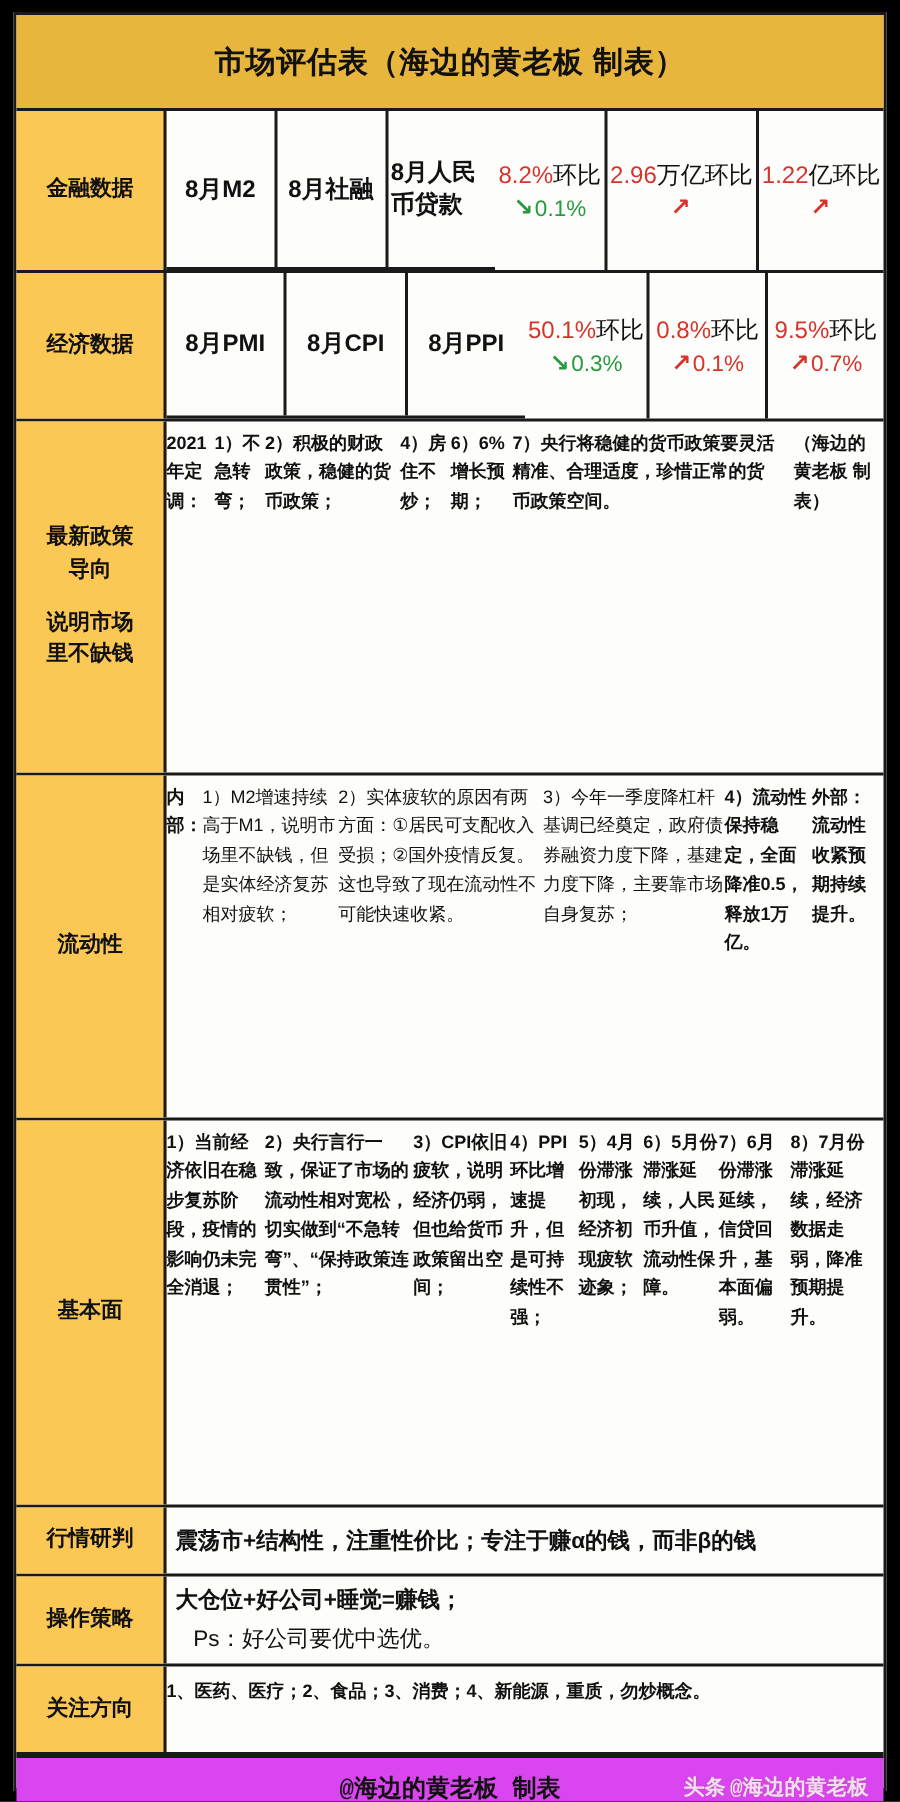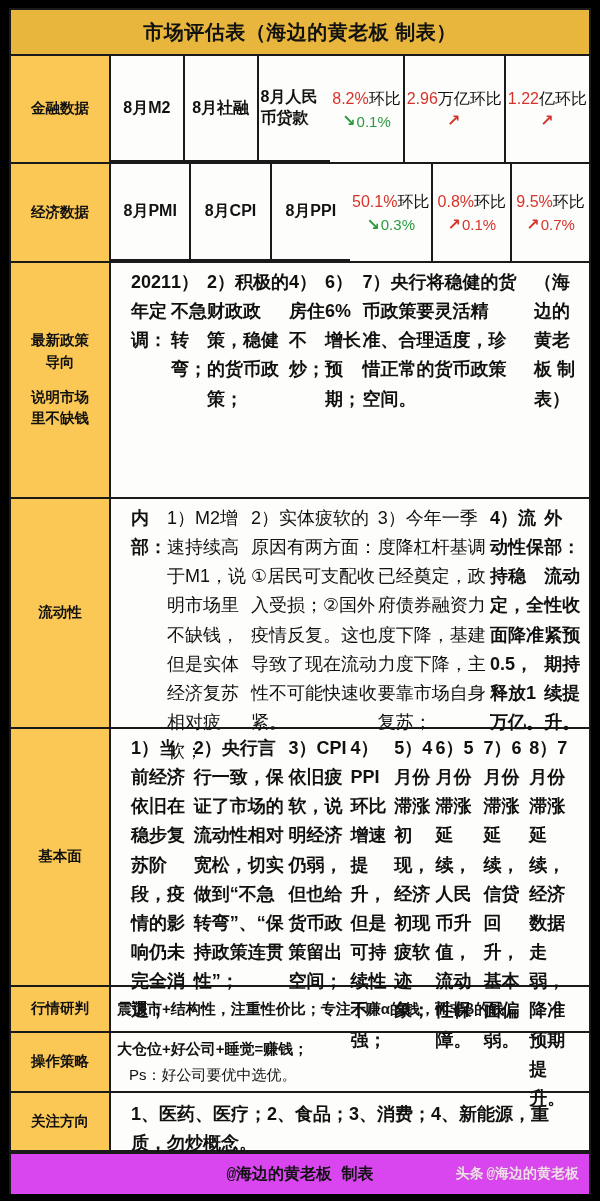--- a/index.html
+++ b/index.html
@@ -24,21 +24,21 @@
     height: 1186px;
     background: #fdfdfb;
     border: 2px solid #1a1a1a;
     display: flex;
     flex-direction: column;
   }
   
   .title-bar {
     background: #e8b63c;
     border-bottom: 2px solid #1a1a1a;
-    height: 46px;
+    height: 64px;
     display: flex;
     align-items: center;
     justify-content: center;
     flex: none;
   }
   .title-bar .t {
     font-size: 20px;
     font-weight: bold;
     color: #111;
     letter-spacing: 0.5px;
@@ -103,22 +103,22 @@
     display: flex;
     align-items: center;
     gap: 1px;
   }
   .v2.up { color: #d6332b; }
   .v2.down { color: #2a9a3f; }
   .arrow { font-size: 16px; font-weight: bold; line-height: 1; }
 
   
   .txt {
-    padding: 5px 7px 5px 20px;
-    font-size: 18px;
+    padding: 5px 7px 5px 0;
+    font-size: 12px;
     line-height: 1.62;
     color: #111;
     font-weight: bold;
   }
   .txt p { margin: 0; }
   .txt p.indent-note { padding-left: 10px; font-weight: bold; }
   .txt .light { font-weight: normal; }
   .center-txt {
     display: flex;
     flex-direction: column;

